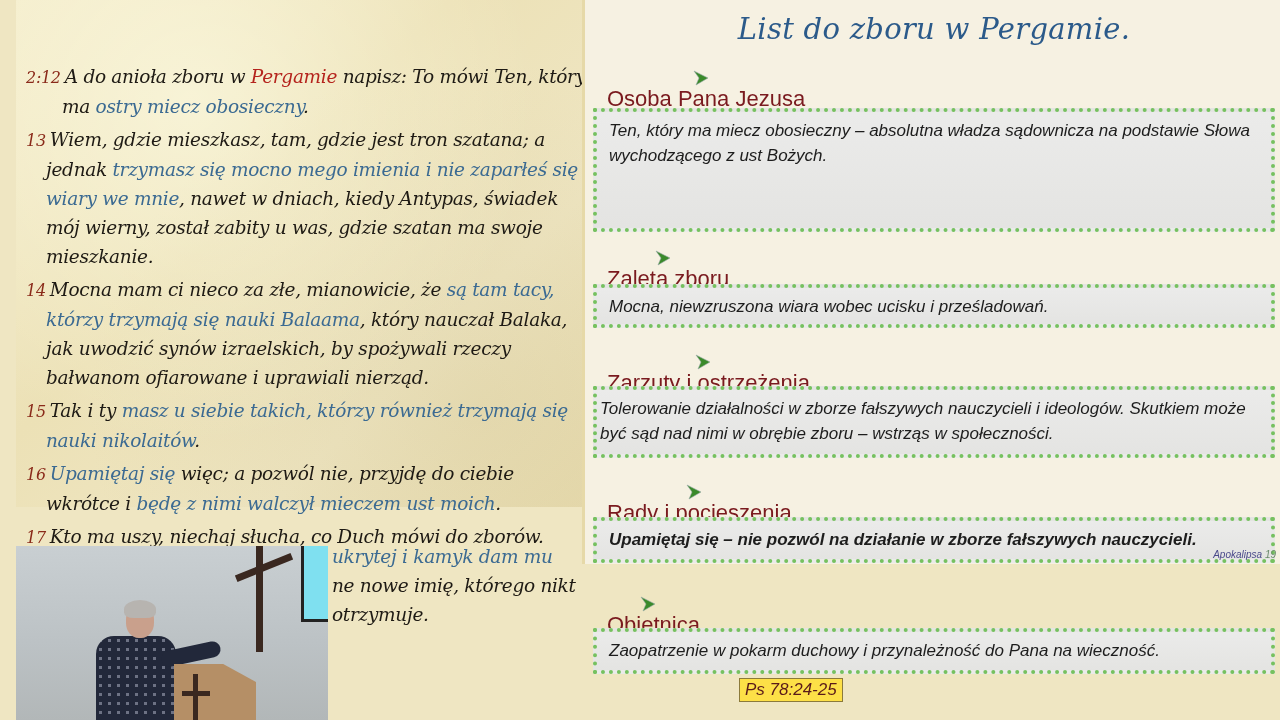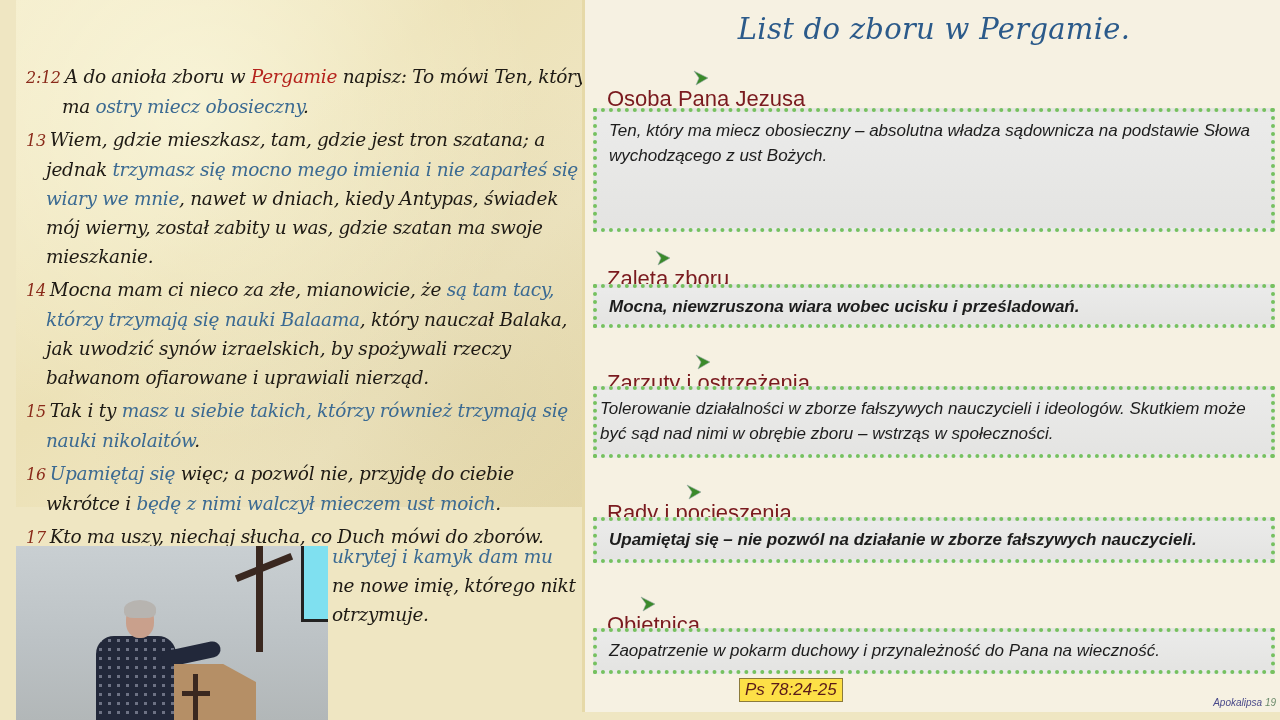--- a/index.html
+++ b/index.html
@@ -40,21 +40,21 @@
     .person-hair { position: absolute; left: 108px; top: 54px; width: 32px; height: 18px; border-radius: 50% 50% 30% 30%; background: #b7b4b0; }
     .person-body { position: absolute; left: 80px; top: 90px; width: 80px; height: 90px; border-radius: 18px 18px 0 0; background: #22283a;
       background-image: radial-gradient(#6d7284 1.5px, transparent 2px); background-size: 9px 9px; }
     .person-arm { position: absolute; left: 145px; top: 100px; width: 60px; height: 16px; border-radius: 8px; background: #22283a; transform: rotate(-12deg); }
     .pulpit { position: absolute; left: 158px; top: 118px; width: 82px; height: 60px; background: #b58f66; clip-path: polygon(0 0, 60% 0, 100% 30%, 100% 100%, 0 100%); }
     .pulpit-cross-v { position: absolute; left: 177px; top: 128px; width: 5px; height: 50px; background: #3a2820; }
     .pulpit-cross-h { position: absolute; left: 166px; top: 145px; width: 28px; height: 5px; background: #3a2820; }
 
     
     .right-pane {
-      position: absolute; left: 582px; top: 0; width: 698px; height: 712px;
+      position: absolute; left: 582px; top: 0; width: 698px; height: 564px;
       background: #f6f1e2;
       border-left: 3px solid #e6d9a8;
     }
     .slide-title {
       position: absolute; left: 0; width: 698px; top: 12px; text-align: center;
       font-family: "DejaVu Serif", serif; font-style: italic; font-size: 29px; color: #2b5a8a;
       letter-spacing: 0.3px;
     }
     .section-head {
       position: absolute; left: 22px; display: flex; align-items: center;
@@ -124,21 +124,21 @@
   <div class="box" style="top:108px; height:124px;">
     <span>Ten, który ma miecz obosieczny – absolutna władza sądownicza na podstawie Słowa wychodzącego z ust Bożych.</span>
   </div>
 
   <div class="section-head" style="top:250px;">
     <svg class="bullet" viewBox="0 0 16 16">
         <path d="M1 1 L15 8 L3 15 L6 8 Z" fill="#3a8a2a" stroke="#9aa" stroke-width="0.6"></path>
       </svg>
     <span>Zaleta zboru</span>
   </div>
-  <div class="box" style="top:284px; height:44px;font-weight:bold;">
+  <div class="box" style="top:284px; height:44px;">
     <span>Mocna, niewzruszona wiara wobec ucisku i prześladowań.</span>
   </div>
 
   <div class="section-head" style="top:354px;">
     <svg class="bullet" viewBox="0 0 16 16">
         <path d="M1 1 L15 8 L3 15 L6 8 Z" fill="#3a8a2a" stroke="#9aa" stroke-width="0.6"></path>
       </svg>
     <span>Zarzuty i ostrzeżenia</span>
   </div>
   <div class="box" style="top:386px; height:72px; padding-left:3px; padding-right:16px;">

